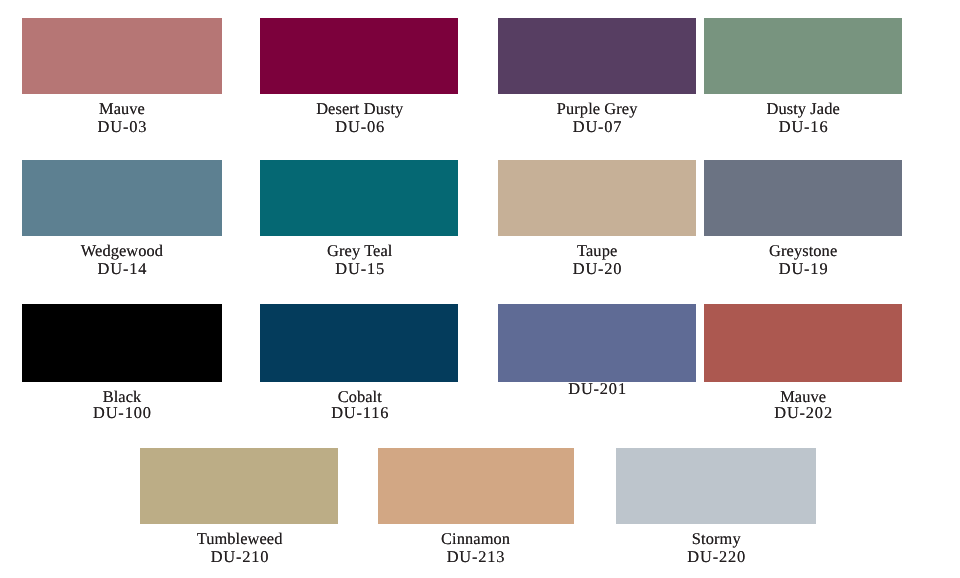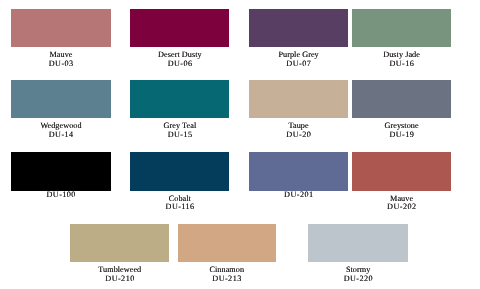--- a/index.html
+++ b/index.html
@@ -50,21 +50,21 @@
     margin-left: 0.42px;
   }
 
   
   .c0 { left: 11px;    width: 100px; }
   .c1 { left: 130.3px; width: 99.2px; }
   .c2 { left: 249.2px; width: 98.8px; }
   .c3 { left: 352px; width: 99.2px; }
   
   .d0 { left: 70.4px;  width: 98.8px; }
-  .d1 { left: 178px; width: 97.6px; }
+  .d1 { left: 189px; width: 97.6px; }
   .d2 { left: 308.3px; width: 99.7px; }
 
   
   .r0 { top: 8.8px; }
   .r1 { top: 80px; }
   .r2 { top: 151.9px; }
   .r3 { top: 223.9px; }
   .r0 .swatch-chip { height: 38.3px; }
   .r1 .swatch-chip { height: 38.2px; }
   .r2 .swatch-chip { height: 38.8px; }
@@ -135,20 +135,21 @@
     <span class="swatch-chip" style="background-color: rgb(107, 115, 131);"></span>
     <div class="swatch-label">
       <span class="swatch-name">Greystone</span>
       <span class="swatch-code">DU-19</span>
     </div>
   </div>
 
   <div class="swatch-cell r2 c0">
     <span class="swatch-chip" style="background-color: rgb(0, 0, 0);"></span>
     <div class="swatch-label">
+      <span class="swatch-name">Black</span>
       <span class="swatch-code">DU-100</span>
     </div>
   </div>
 
   <div class="swatch-cell r2 c1">
     <span class="swatch-chip" style="background-color: rgb(4, 60, 92);"></span>
     <div class="swatch-label">
       <span class="swatch-name">Cobalt</span>
       <span class="swatch-code">DU-116</span>
     </div>

